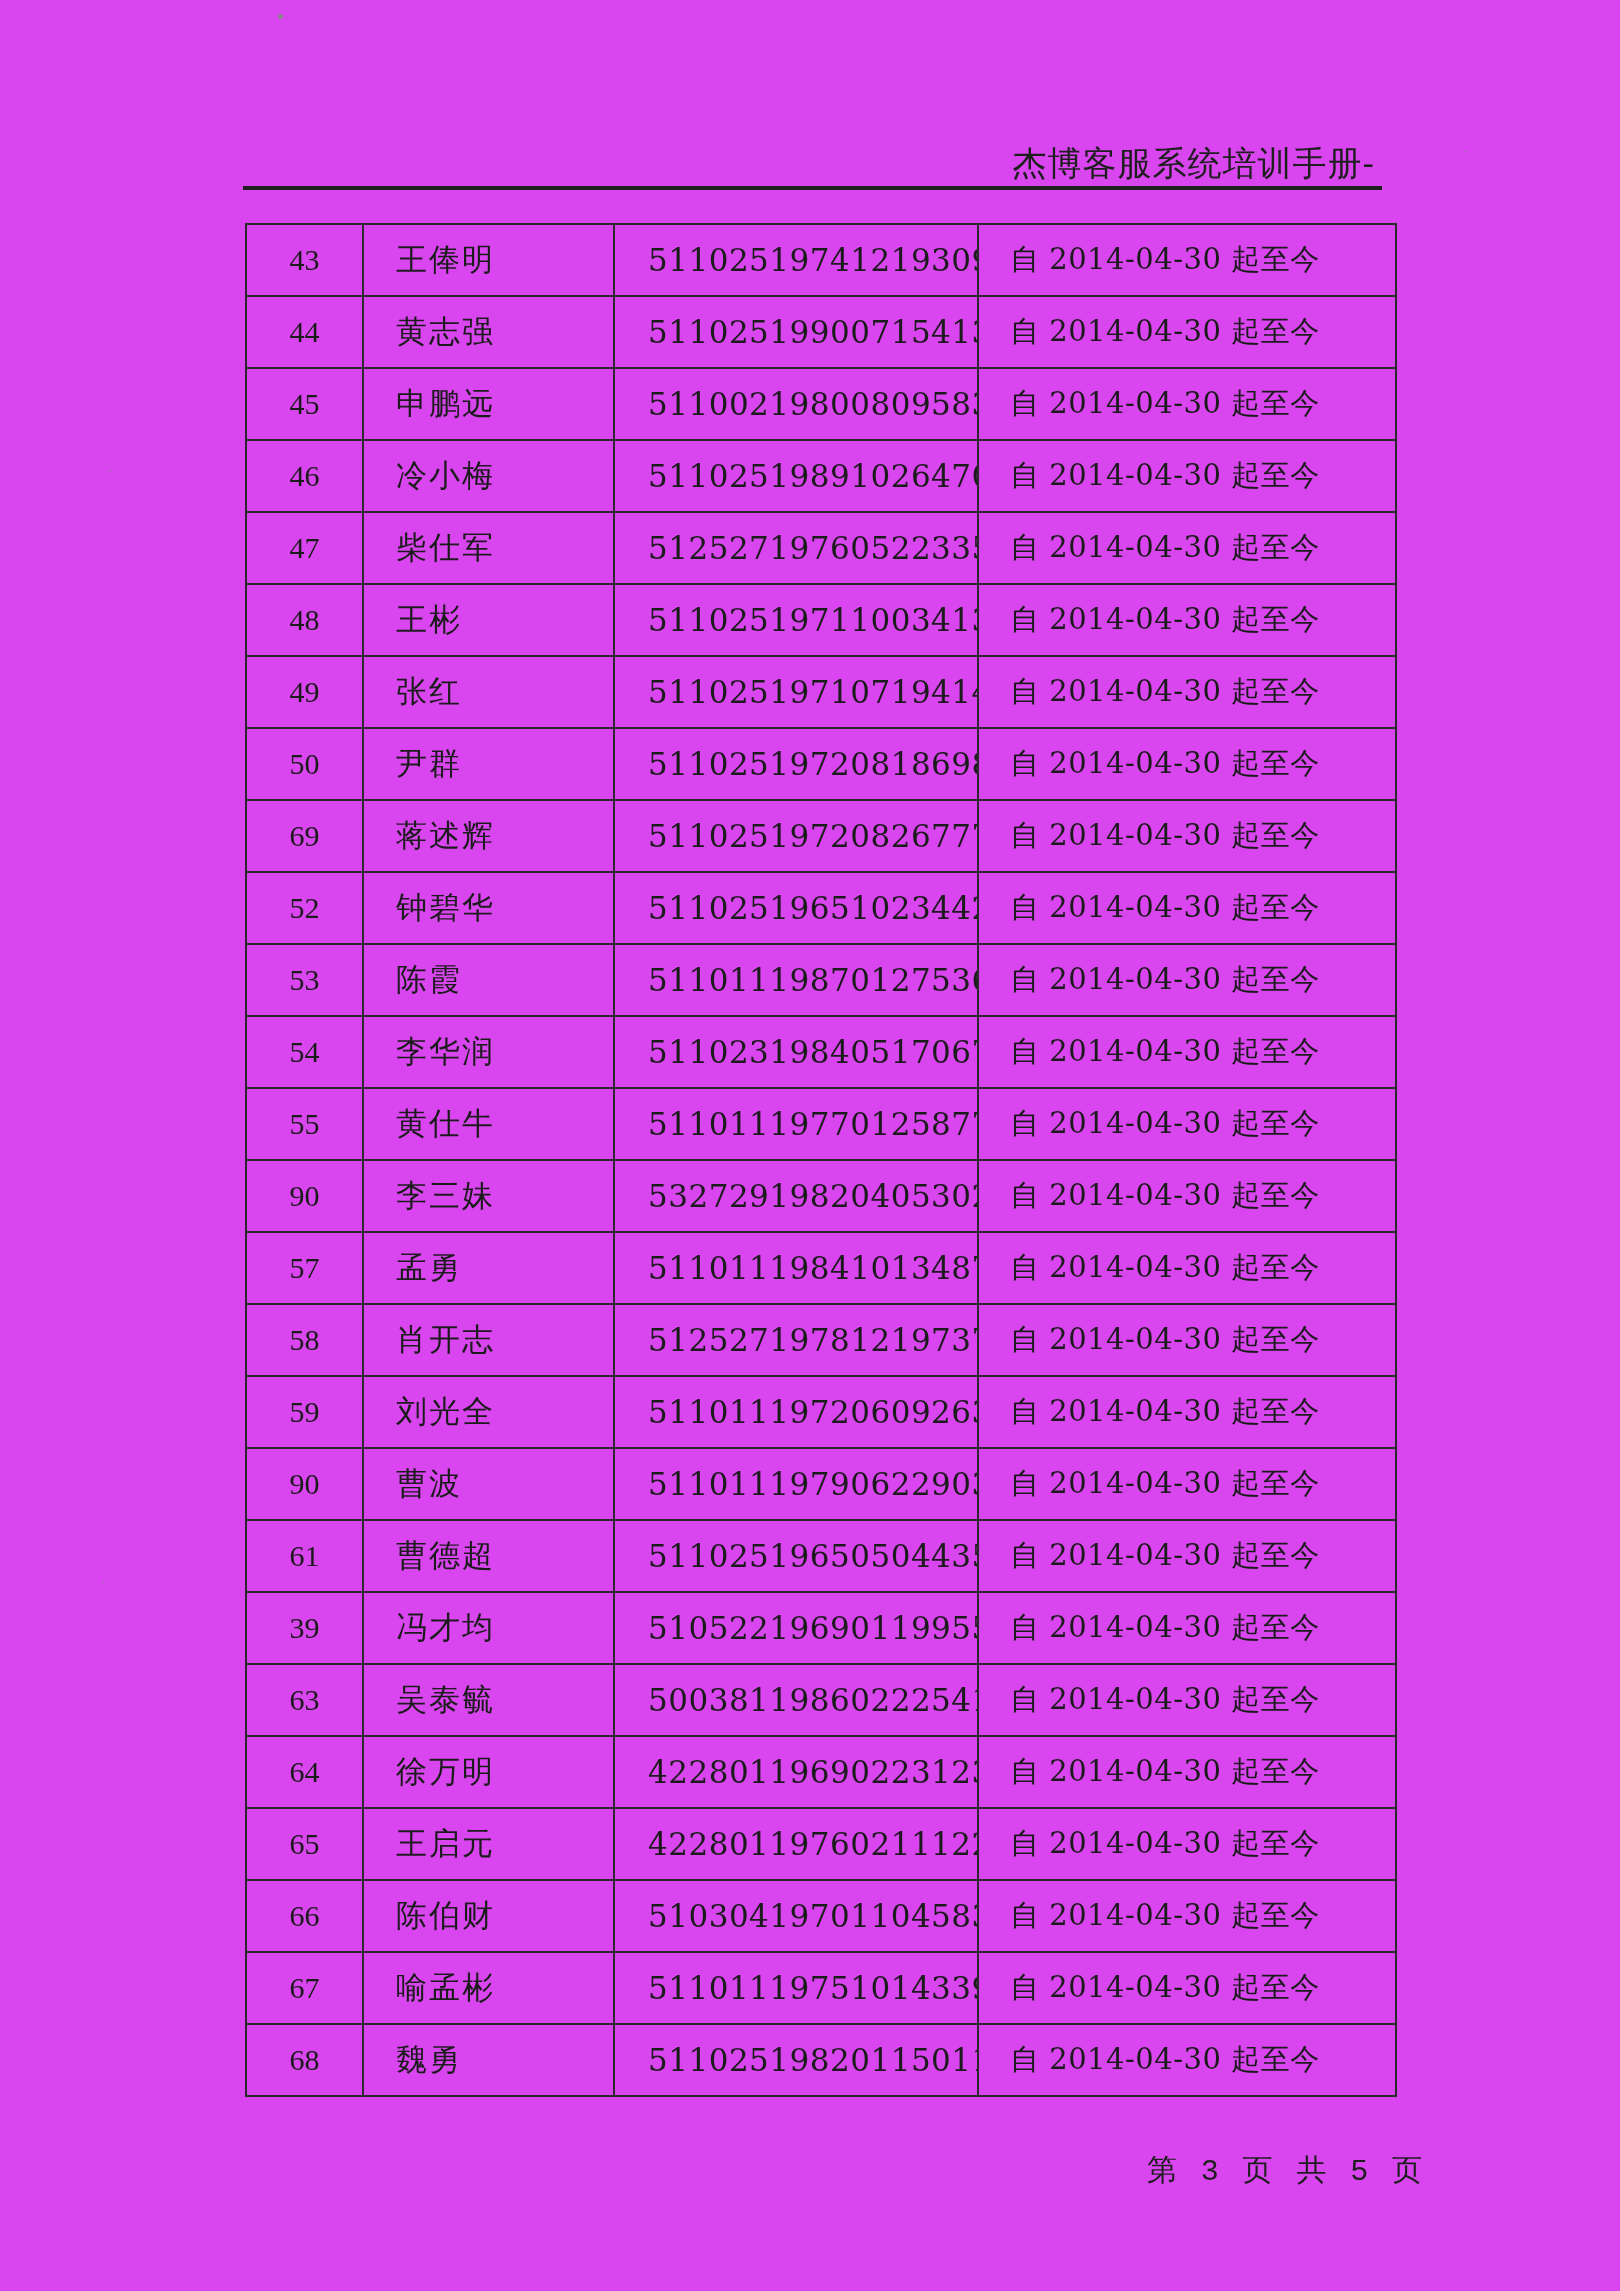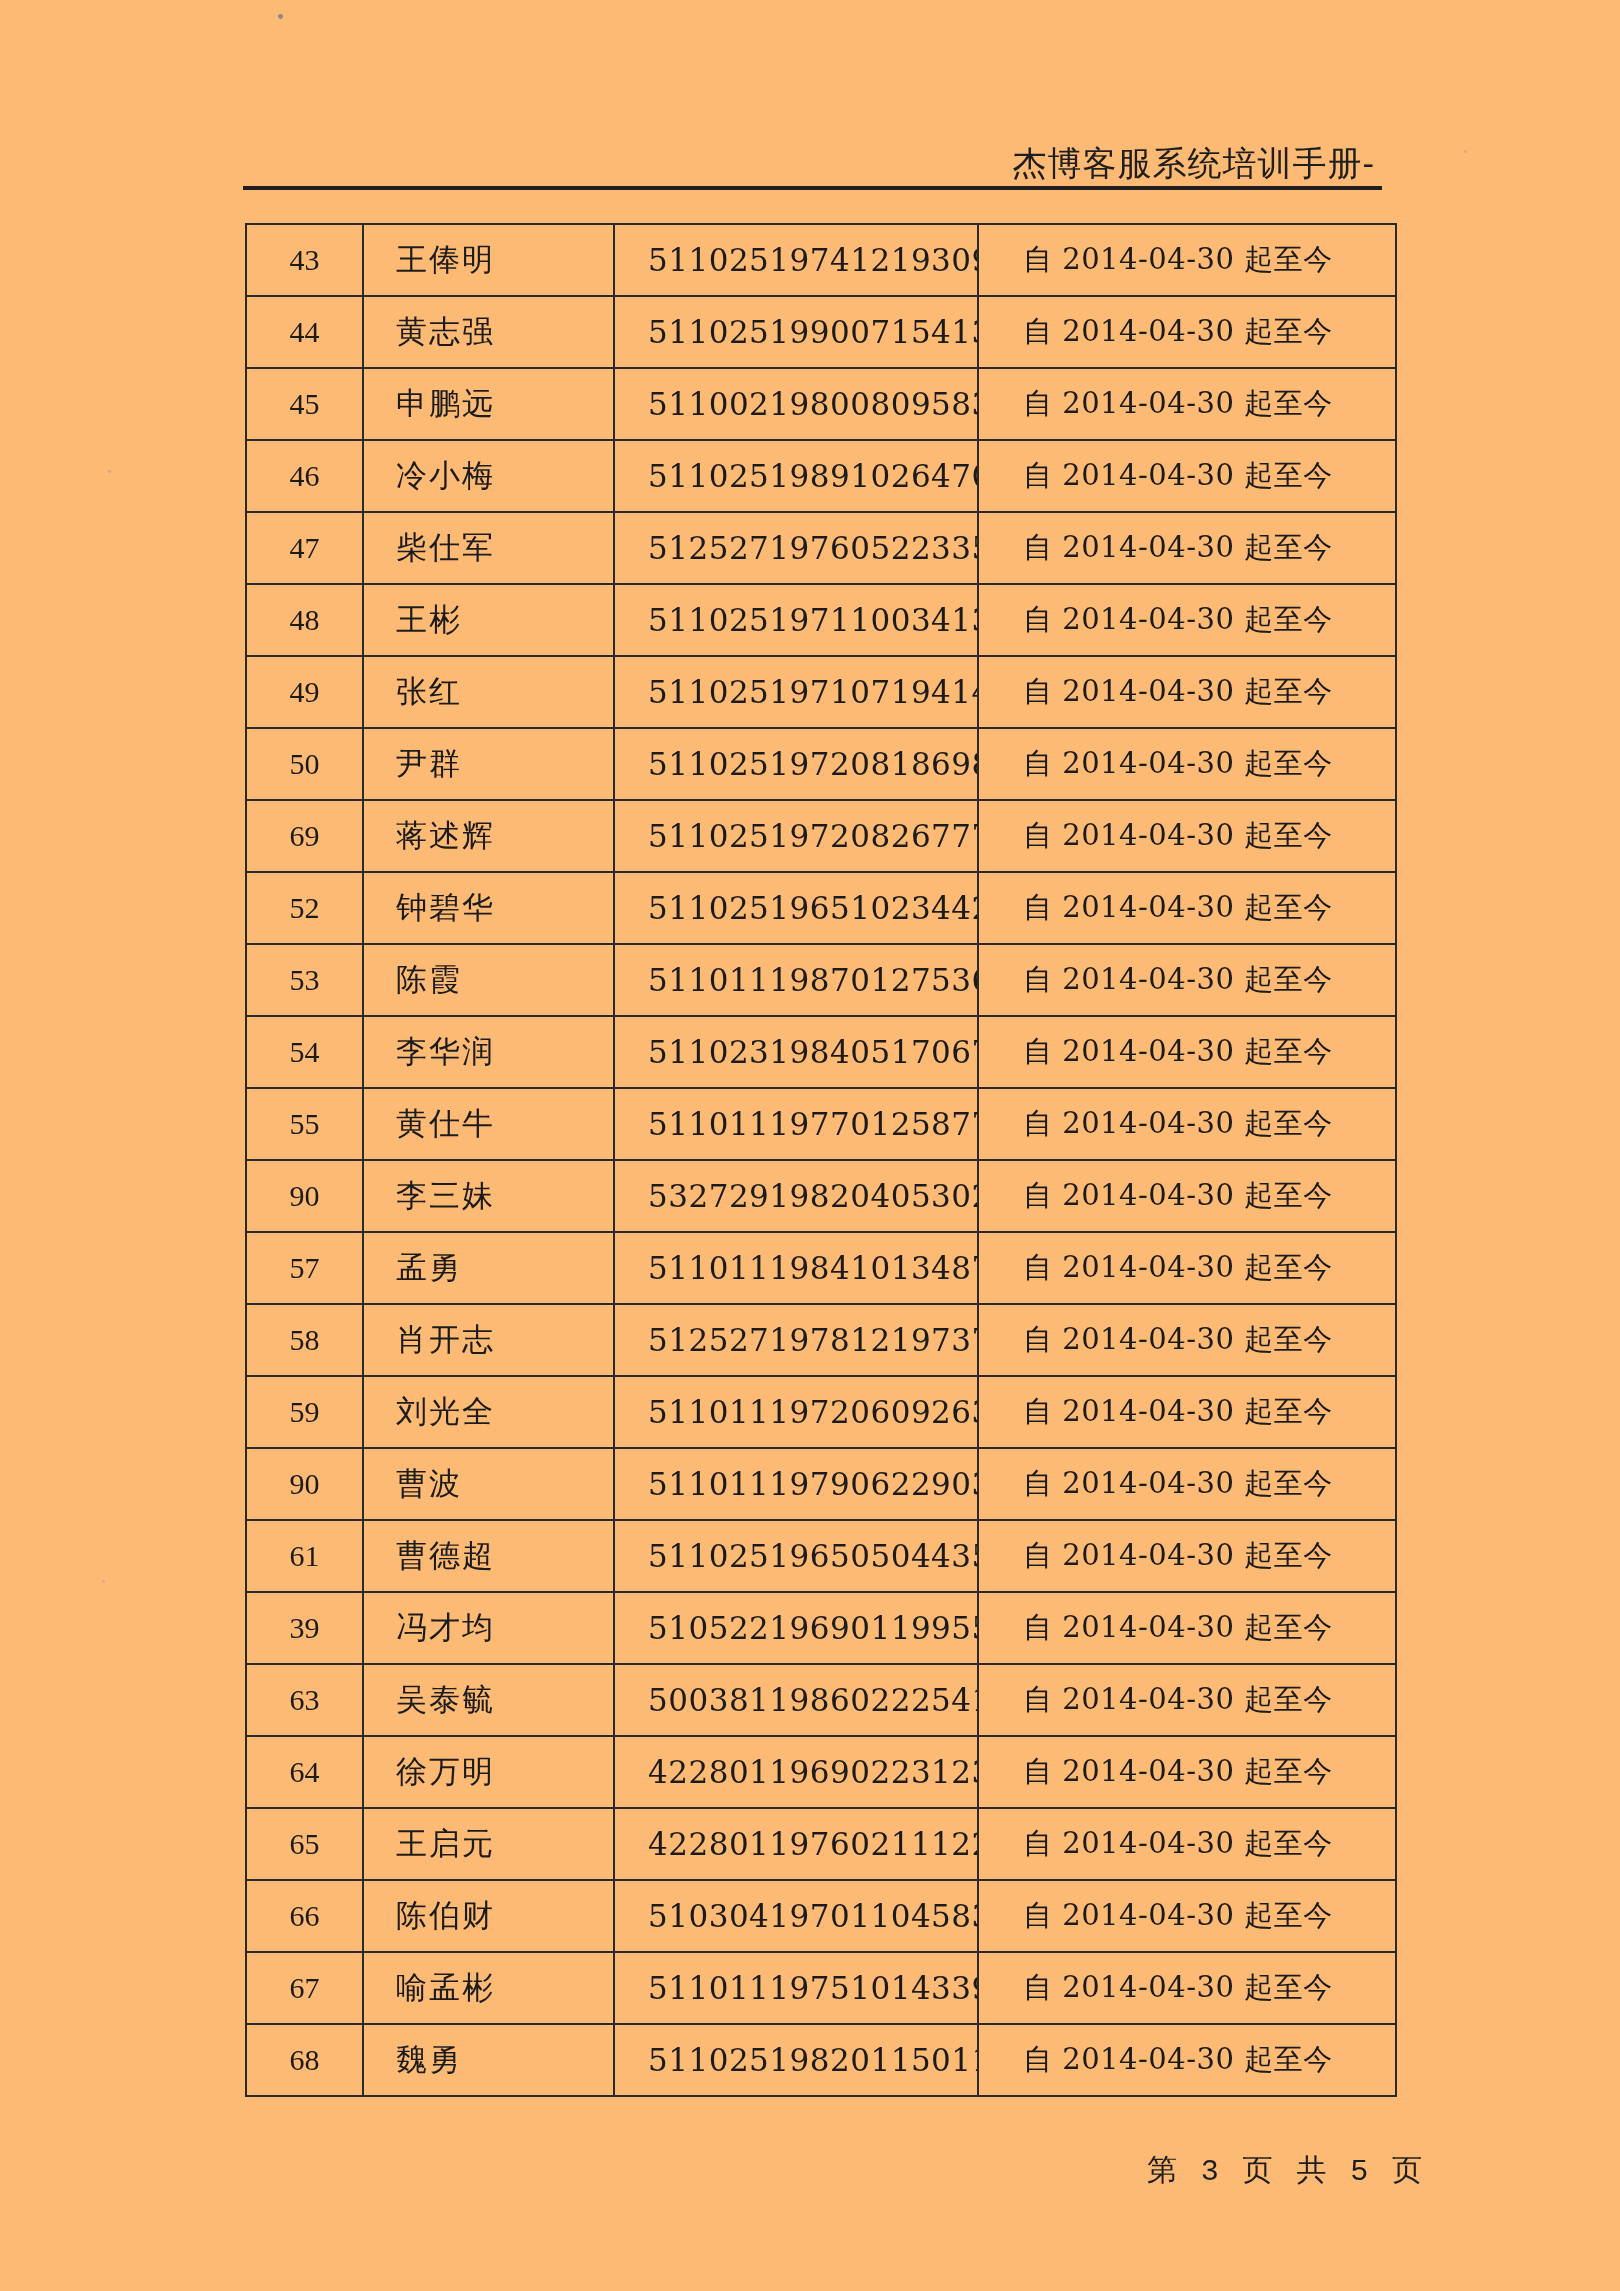--- a/index.html
+++ b/index.html
@@ -4,21 +4,21 @@
 <style>
   html, body {
     margin: 0;
     padding: 0;
     background: #ffffff;
   }
   .page {
     position: relative;
     width: 1620px;
     height: 2292px;
-    background: #fdba74;
+    background: #d946ef;
     font-family: "DejaVu Serif", "Liberation Serif", serif;
     color: #1b1b1b;
     overflow: hidden;
   }
   
   .speckle {
     position: absolute;
     border-radius: 50%;
     background: #8a8a8a;
   }
@@ -76,21 +76,21 @@
     font-size: 31px;
     letter-spacing: 2px;
     border-radius: 19px;
   }
   td.c2 {
     padding-left: 33px;
     font-size: 31px;
     letter-spacing: 0.5px;
   }
   td.c3 {
-    padding-left: 44px;
+    padding-left: 31px;
     font-size: 29px;
     letter-spacing: 0.5px;
   }
 
   .footer {
     position: absolute;
     left: 1147px;
     top: 2150px;
     font-size: 30px;
     letter-spacing: 2.9px;

